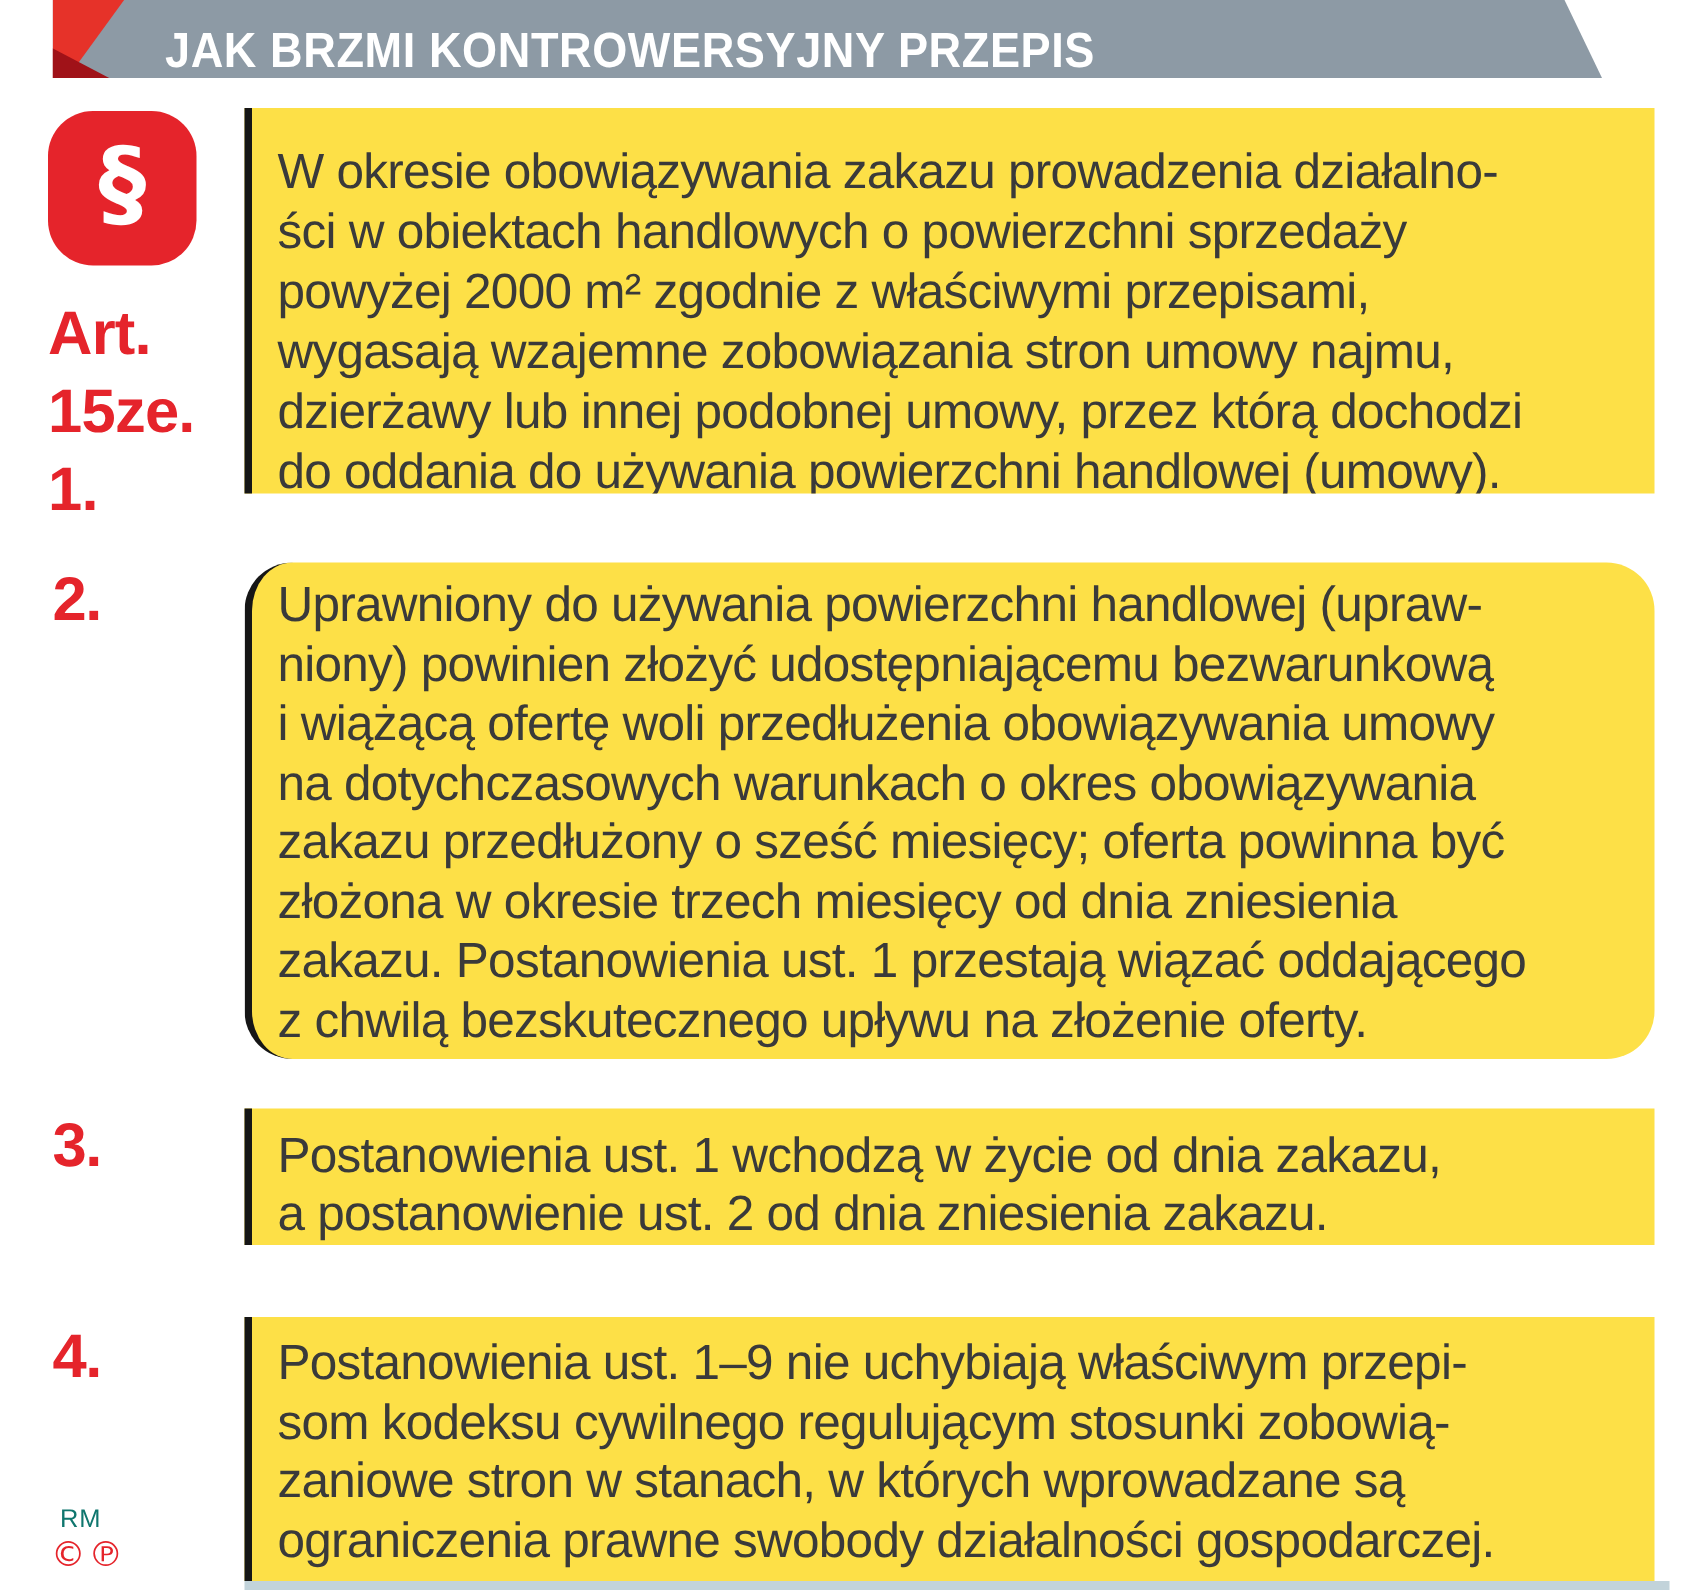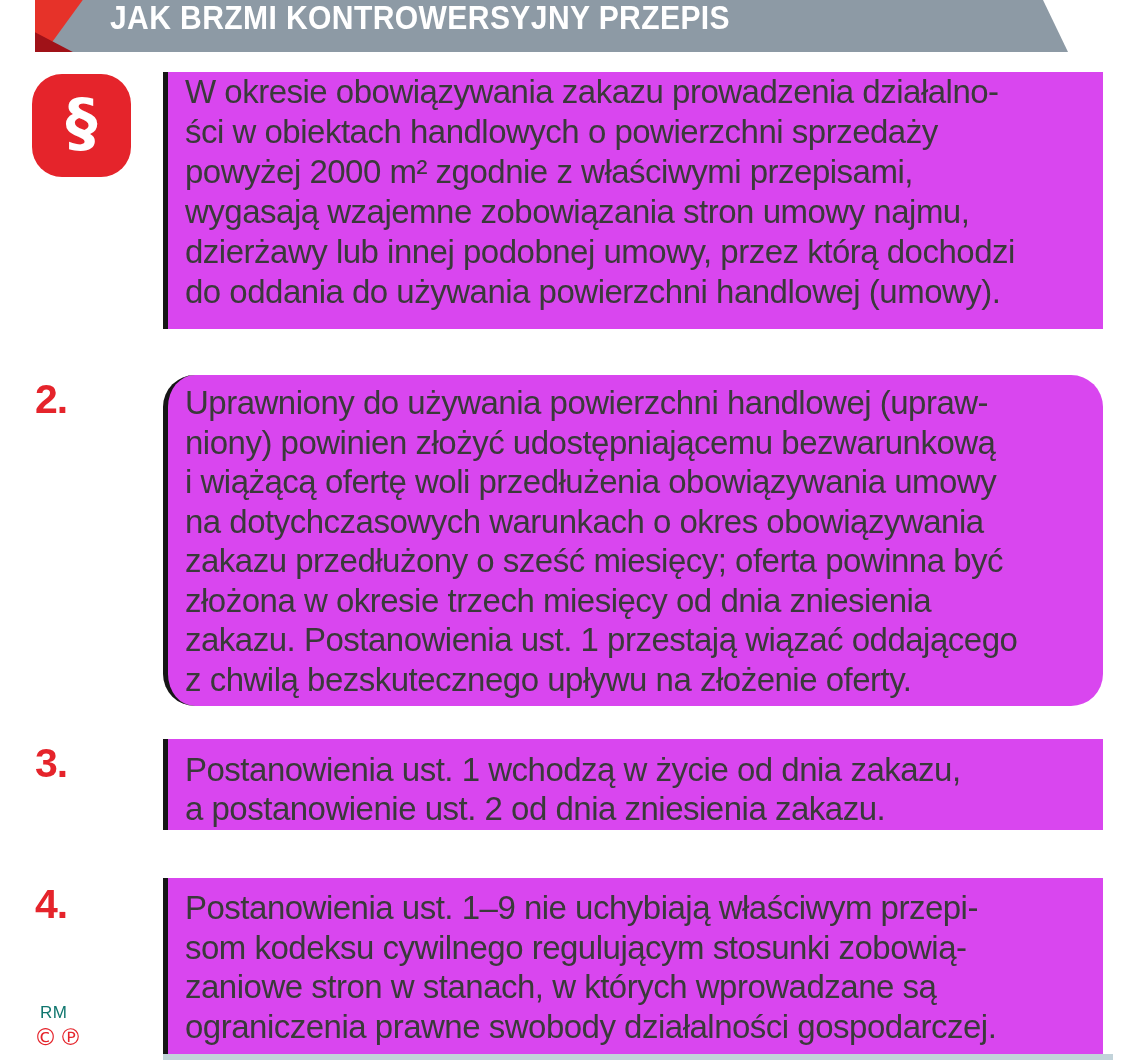--- a/index.html
+++ b/index.html
@@ -9,21 +9,21 @@
     background:#ffffff;
     font-family:"Liberation Sans", sans-serif;
     overflow:hidden;
   }
 
   
   .header-bar{
     position:absolute;left:35px;top:0;width:1033px;height:52px;
     background:#8d9aa5;
     clip-path:polygon(0 0, calc(100% - 25px) 0, 100% 100%, 0 100%);
-    display:flex;align-items:flex-start;
+    display:flex;align-items:flex-end;
   }
   .header-title{
     margin-left:75px;
     color:#ffffff;
     font-weight:700;
     font-size:31px;
     letter-spacing:.4px;
     transform:scale(.97,1.06);
     transform-origin:left center;
     white-space:nowrap;
@@ -52,22 +52,22 @@
     position:absolute;left:32px;top:196px;
     color:#e5242b;font-weight:700;font-size:41px;line-height:52px;
     white-space:pre;letter-spacing:-0.5px;
   }
 
   
   .provision-block{
     position:absolute;left:163px;width:940px;
     box-sizing:border-box;
     border-left:5px solid #161616;
-    background:#d946ef;
-    padding:0 18px 0 17px;
+    background:#fde047;
+    padding:22px 18px 0 17px;
     color:#3a3a3a;
     font-size:33px;line-height:40px;letter-spacing:-0.5px;
     white-space:pre;overflow:hidden;
   }
   .block-1{top:72px;height:257px;}
   .block-2{top:375px;height:331px;padding-top:8px;line-height:39.5px;border-radius:32px;}
   .block-3{top:739px;height:91px;padding-top:11px;line-height:39px;}
   .block-4{top:878px;height:176px;padding-top:10px;line-height:39.5px;}
 
   .block-number{
@@ -102,20 +102,23 @@
     <div class="header-title">JAK BRZMI KONTROWERSYJNY PRZEPIS</div>
   </div>
   <div class="header-decor">
     <div class="decor-bright"></div>
     <div class="decor-dark"></div>
   </div>
 
   <div class="symbol-badge">
     <span>§</span>
   </div>
+  <div class="art-label">Art.
+15ze.
+1.</div>
 
   <div class="provision-block block-1">W okresie obowiązywania zakazu prowadzenia działalno-
 ści w obiektach handlowych o powierzchni sprzedaży
 powyżej 2000 m² zgodnie z właściwymi przepisami,
 wygasają wzajemne zobowiązania stron umowy najmu,
 dzierżawy lub innej podobnej umowy, przez którą dochodzi
 do oddania do używania powierzchni handlowej (umowy).</div>
 
   <div class="block-number num-2">2.</div>
   <div class="provision-block block-2">Uprawniony do używania powierzchni handlowej (upraw-

